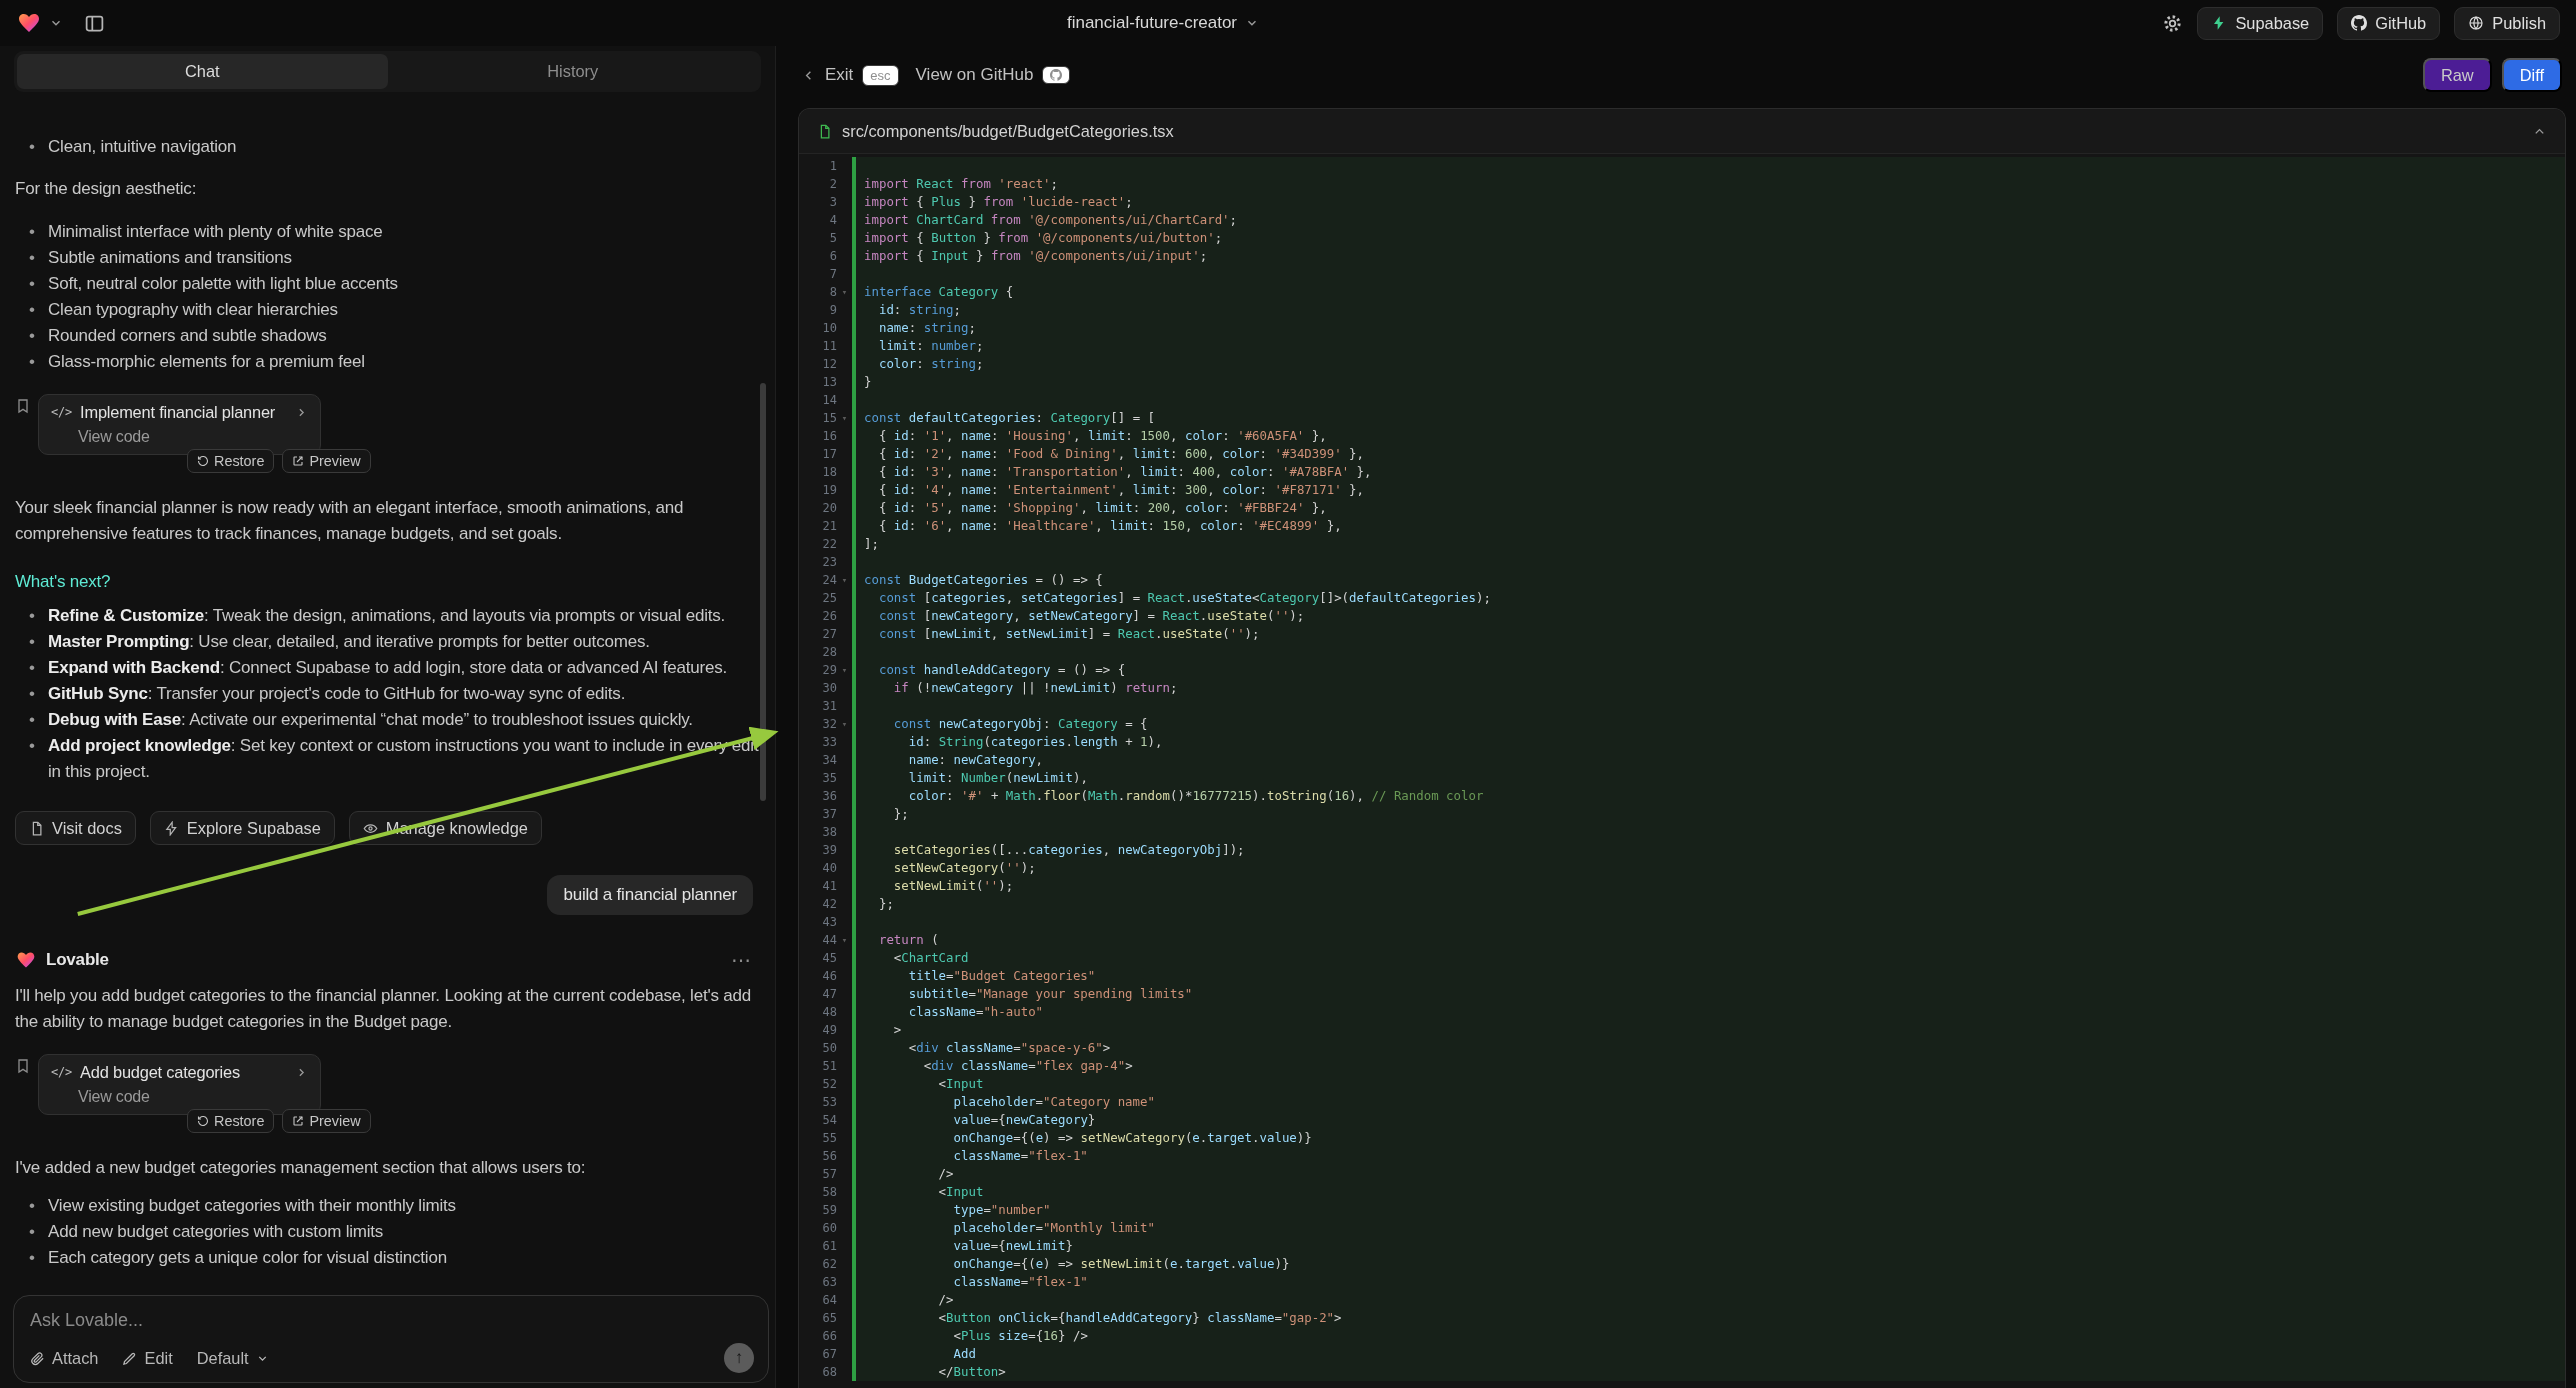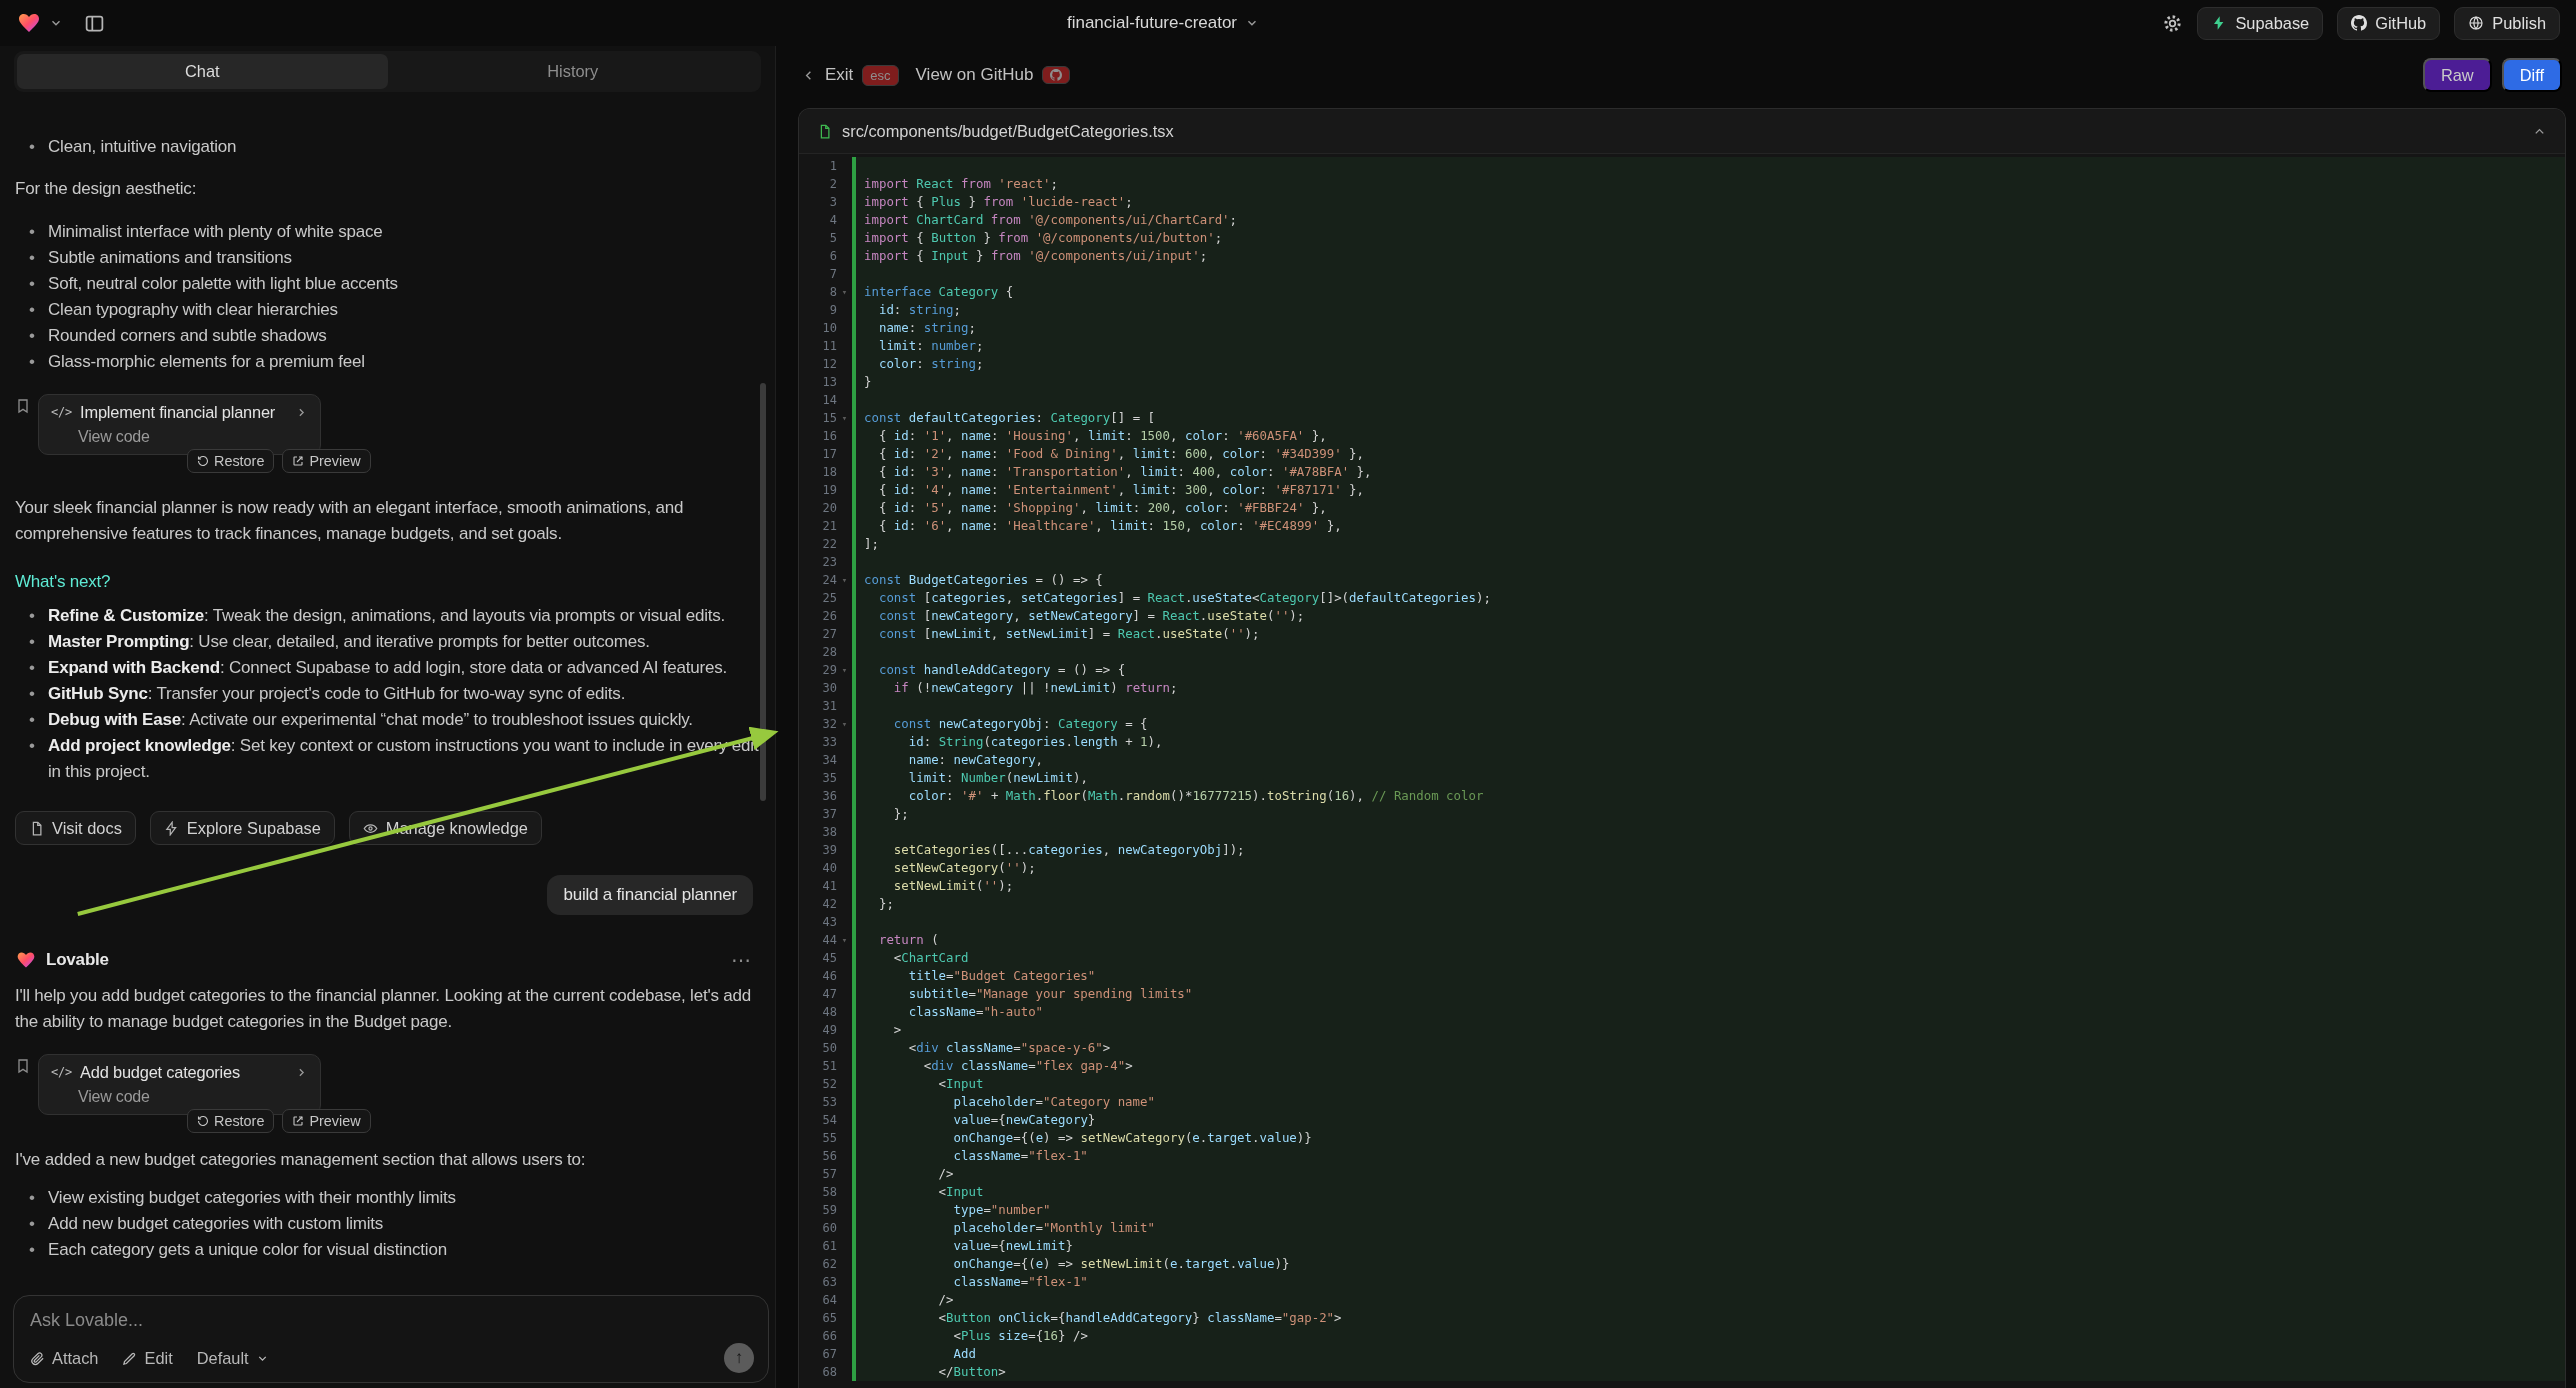--- a/index.html
+++ b/index.html
@@ -65,21 +65,21 @@
   .composer-input { width: 100%; background: transparent; border: 0; outline: none; color: #dcdcdc; font-size: 18px; font-family: inherit; }
   .composer-input::placeholder { color: #8a8a8a; }
   .composer-row { position: absolute; left: 16px; right: 14px; bottom: 9px; display: flex; align-items: center; gap: 24px; color: #b9b9b9; font-size: 16.4px; }
   .composer-item { display: flex; align-items: center; gap: 7px; cursor: pointer; }
   .send-btn { margin-left: auto; width: 30px; height: 30px; border-radius: 50%; background: #5b5b5b; color: #141414; display: flex; align-items: center; justify-content: center; font-size: 17px; font-weight: bold; cursor: pointer; }
 
   
   .code-section { position: absolute; top: 46px; left: 777px; right: 0; bottom: 0; }
   .code-toolbar { height: 58px; display: flex; align-items: center; padding: 0 14px 0 24px; gap: 17px; font-size: 17px; color: #c2c2c2; }
   .tb-group { display: flex; align-items: center; gap: 9px; cursor: pointer; }
-  .kbd { border: 1px solid #3a3a3a; background: #7f1d1d; color: #8f8f8f; border-radius: 6px; font-size: 13px; padding: 2px 7px; display: inline-flex; align-items: center; }
+  .kbd { border: 1px solid #3a3a3a; background: #ffffff; color: #8f8f8f; border-radius: 6px; font-size: 13px; padding: 2px 7px; display: inline-flex; align-items: center; }
   .toolbar-right { margin-left: auto; display: flex; gap: 10px; }
   .raw-btn { height: 34px; padding: 0 16px; border-radius: 8px; background: #4c1d95; color: #c9c9c9; font-size: 16.4px; display: flex; align-items: center; cursor: pointer; }
   .diff-btn { height: 34px; padding: 0 16px; border-radius: 8px; background: #2e6be5; color: #ffffff; font-size: 16.4px; display: flex; align-items: center; cursor: pointer; }
 
   .code-card { position: absolute; top: 62px; left: 21px; right: 10px; bottom: 0; background: #151515; border: 1px solid #2c2c2c; border-bottom: 0; border-radius: 12px 12px 0 0; overflow: hidden; }
   .file-header { height: 45px; display: flex; align-items: center; gap: 10px; padding: 0 18px; border-bottom: 1px solid #242424; background: #181818; font-size: 16.4px; color: #d2d2d2; }
   .file-ic { color: #3fb950; }
   .collapse-chevron { margin-left: auto; color: #9a9a9a; cursor: pointer; }
 
   .code-lines { position: absolute; top: 46px; left: 0; right: 0; bottom: 0; font-family: "DejaVu Sans Mono", monospace; font-size: 12.4px; padding-top: 2px; overflow: hidden; }
@@ -306,21 +306,21 @@
                 <path d="M14 4h6v6"></path>
                 <path d="M10 14 20 4"></path>
                 <path d="M20 14v5a1 1 0 0 1-1 1H5a1 1 0 0 1-1-1V5a1 1 0 0 1 1-1h5"></path>
               </svg>
             <span>Preview</span>
           </button>
         </div>
       </div>
     </div>
 
-    <p class="para" style="margin-top:14px">I've added a new budget categories management section that allows users to:</p>
+    <p class="para" style="margin-top:22px">I've added a new budget categories management section that allows users to:</p>
 
     <ul class="bullets" style="margin-top:12px">
       <li>View existing budget categories with their monthly limits</li>
       <li>Add new budget categories with custom limits</li>
       <li>Each category gets a unique color for visual distinction</li>
     </ul>
 
   </div>
 
   <div class="chat-scrollbar"></div>

